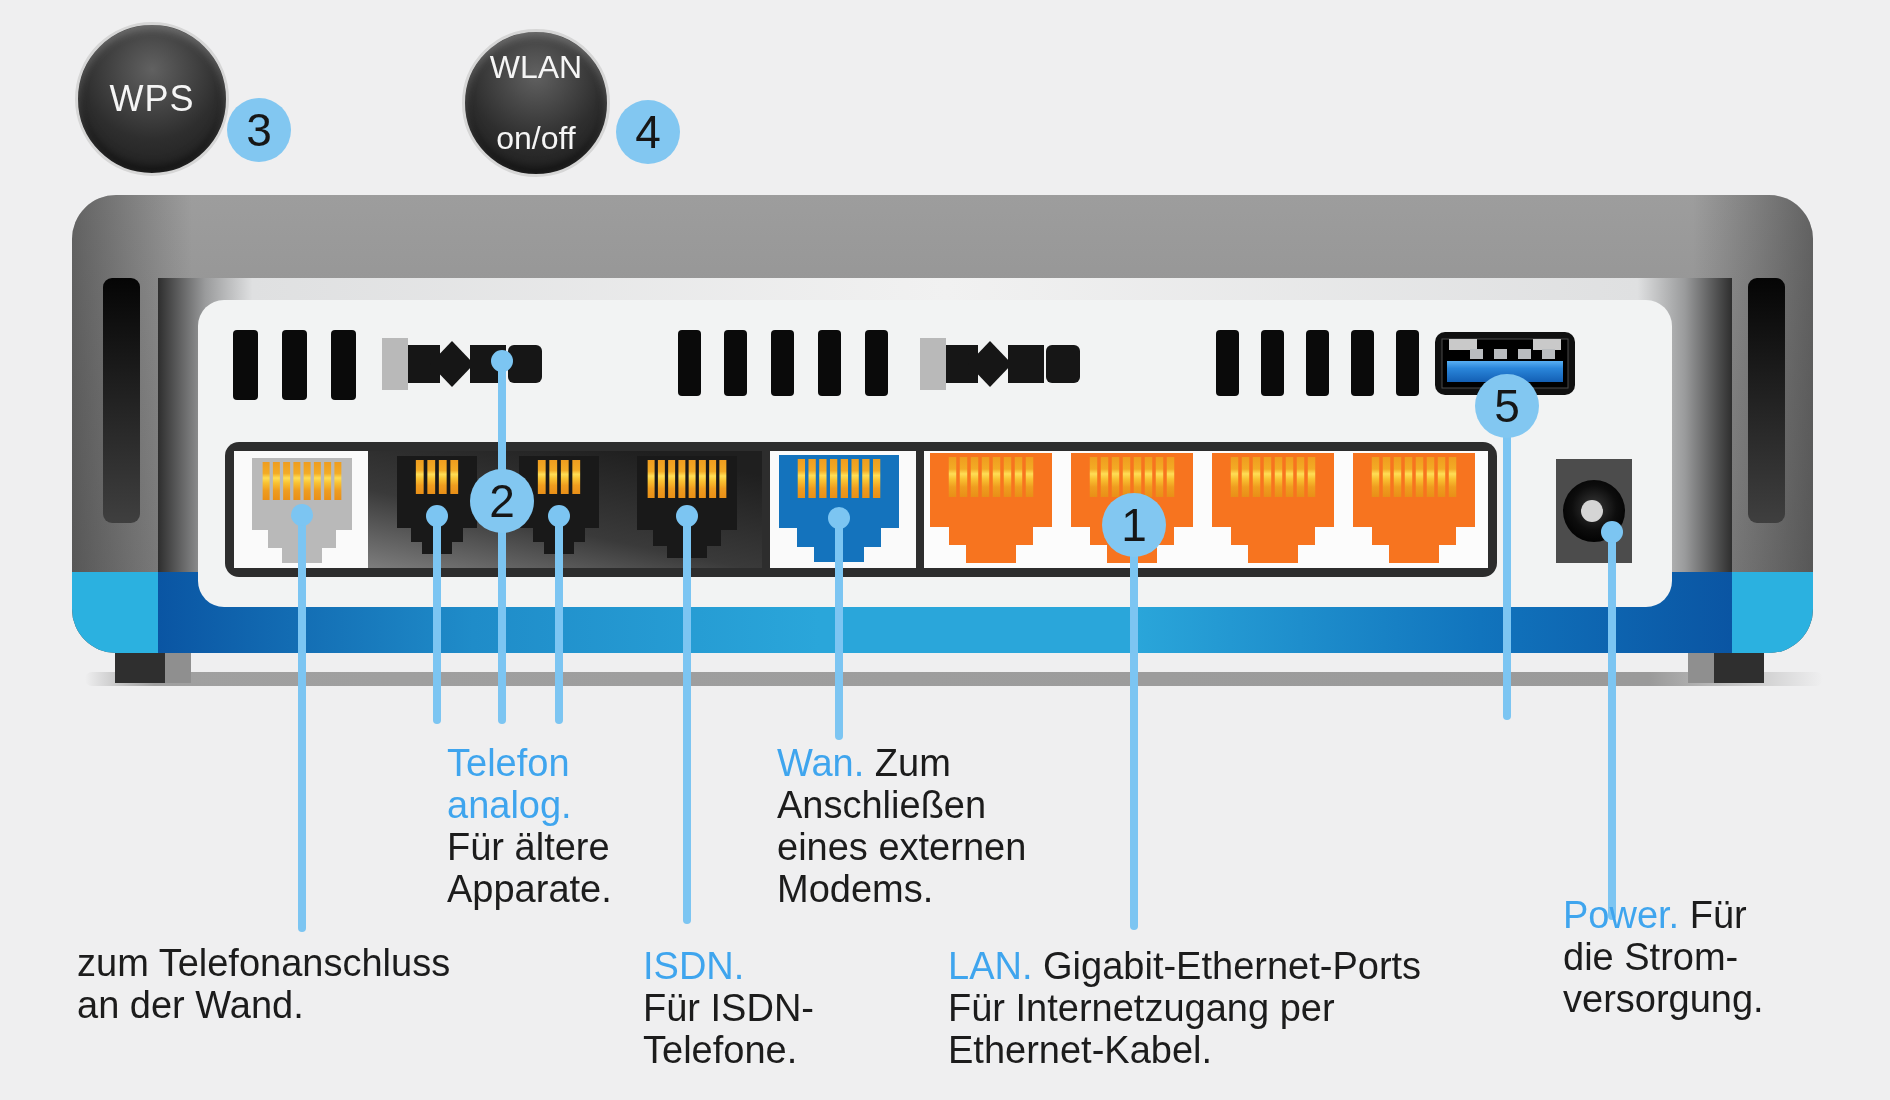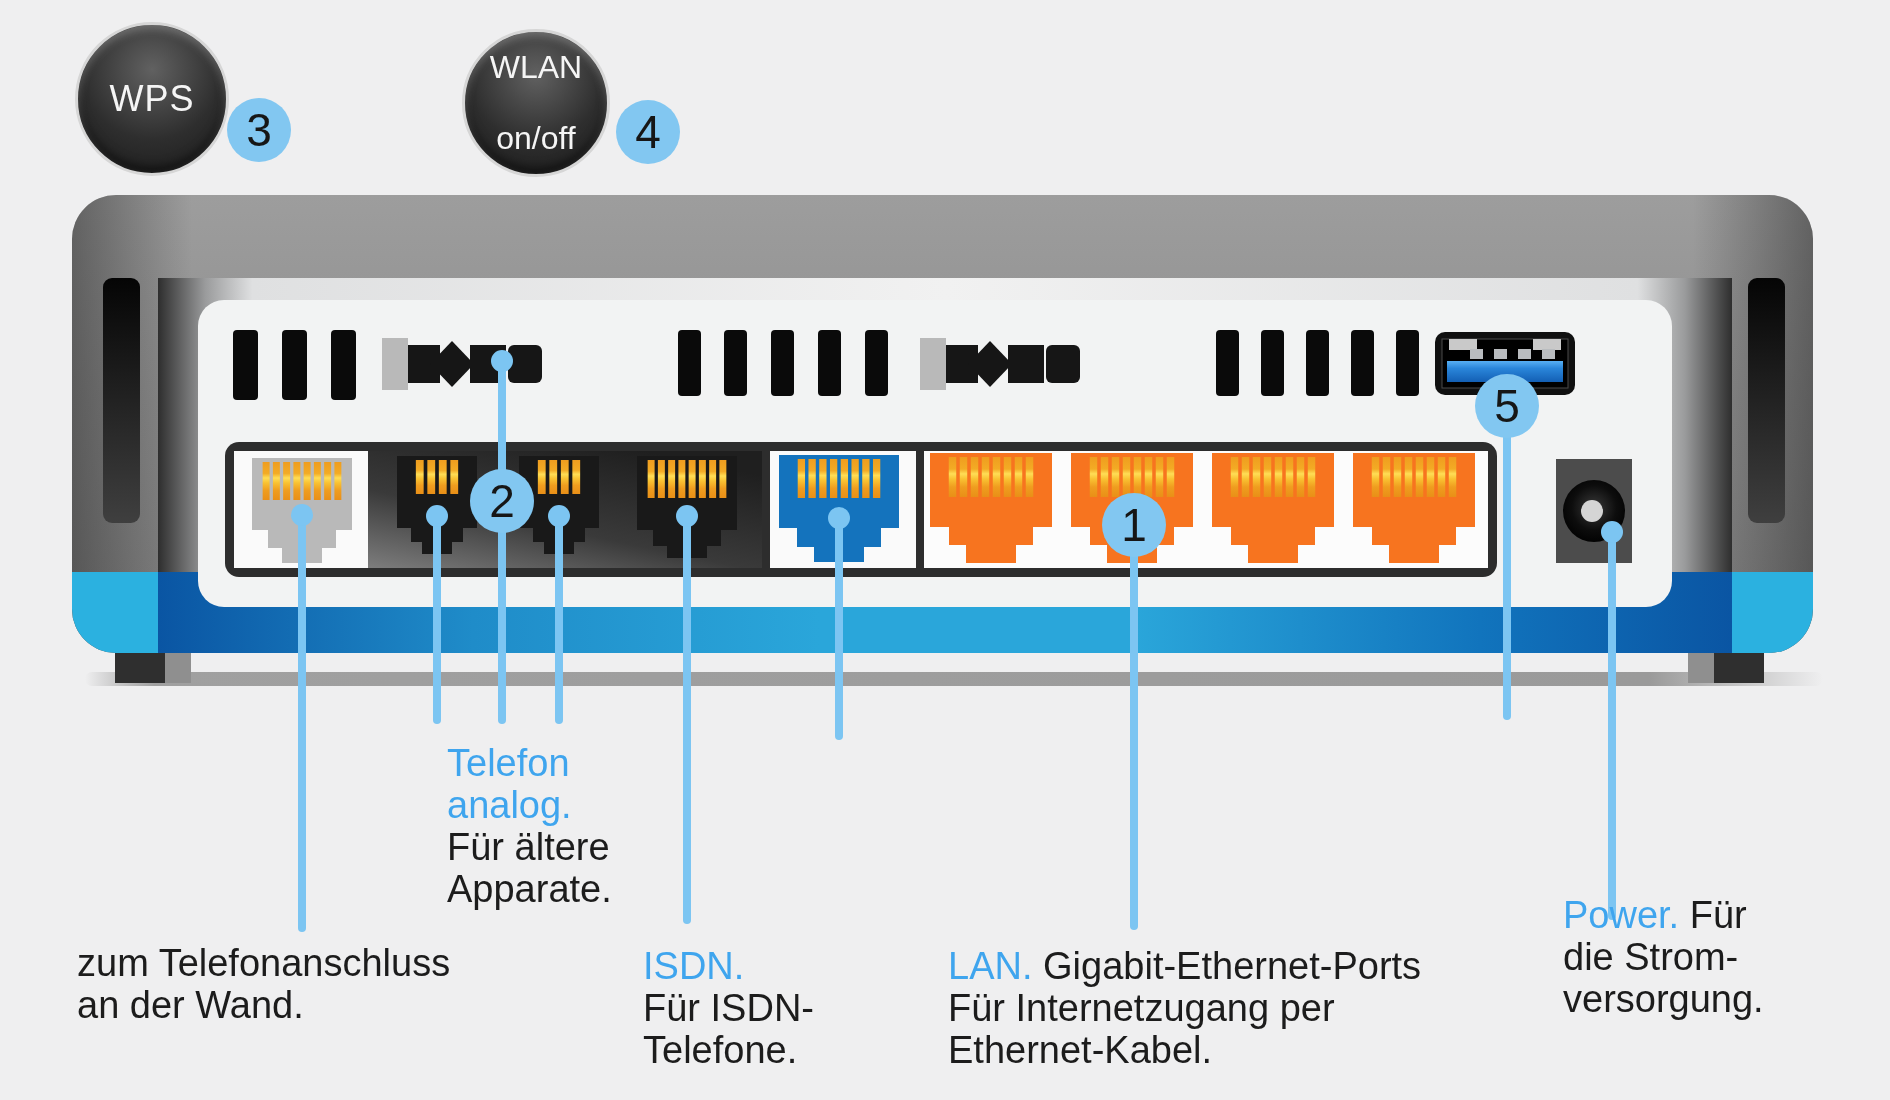--- a/index.html
+++ b/index.html
@@ -326,20 +326,26 @@
     <div class="line">Für ältere</div>
     <div class="line">Apparate.</div>
   </div>
 
   <div class="callout" style="left:643px;top:945px">
     <div class="line kw">ISDN.</div>
     <div class="line">Für ISDN-</div>
     <div class="line">Telefone.</div>
   </div>
 
+  <div class="callout" style="left:777px;top:742px">
+    <div class="line"><span class="kw">Wan.</span> <span>Zum</span></div>
+    <div class="line">Anschließen</div>
+    <div class="line">eines externen</div>
+    <div class="line">Modems.</div>
+  </div>
 
   <div class="callout" style="left:948px;top:945px">
     <div class="line"><span class="kw">LAN.</span> <span>Gigabit-Ethernet-Ports</span></div>
     <div class="line">Für Internetzugang per</div>
     <div class="line">Ethernet-Kabel.</div>
   </div>
 
 
   <div class="callout" style="left:1563px;top:894px">
     <div class="line"><span class="kw">Power.</span> <span>Für</span></div>

